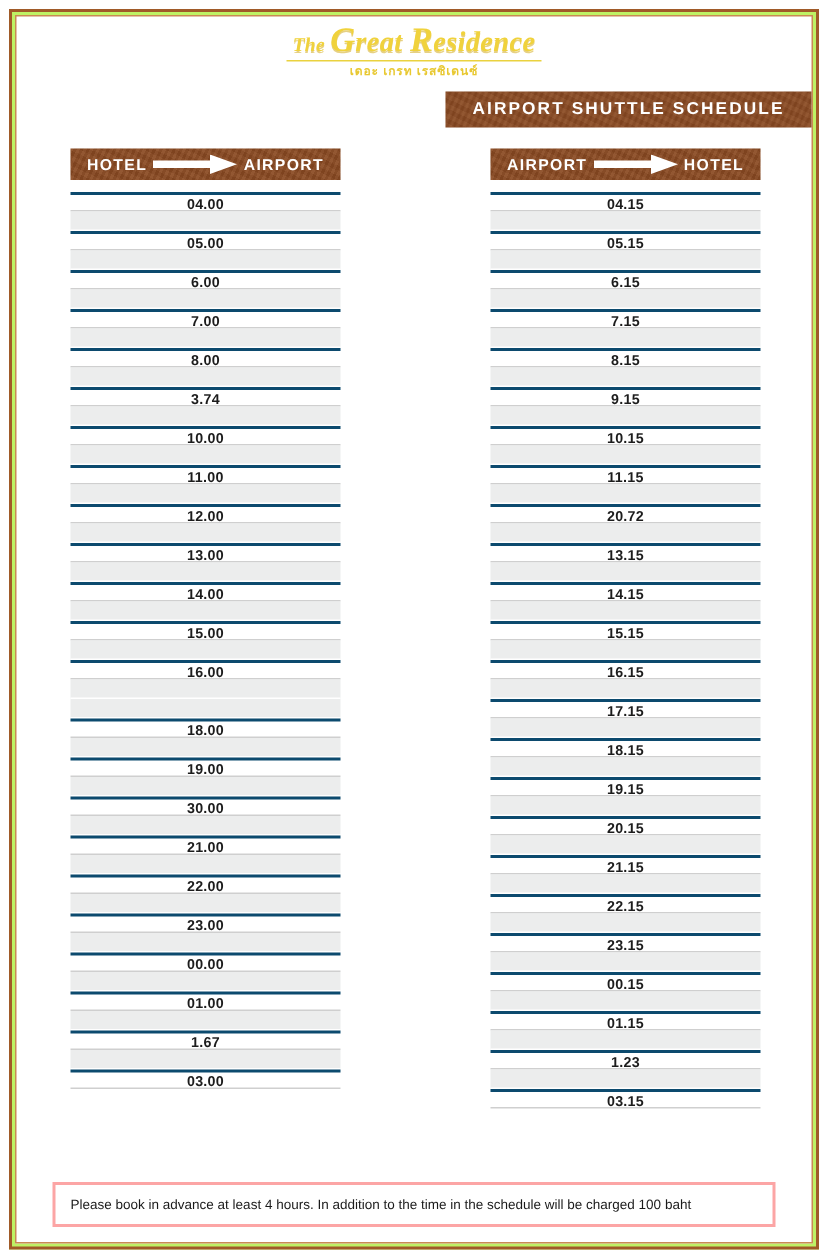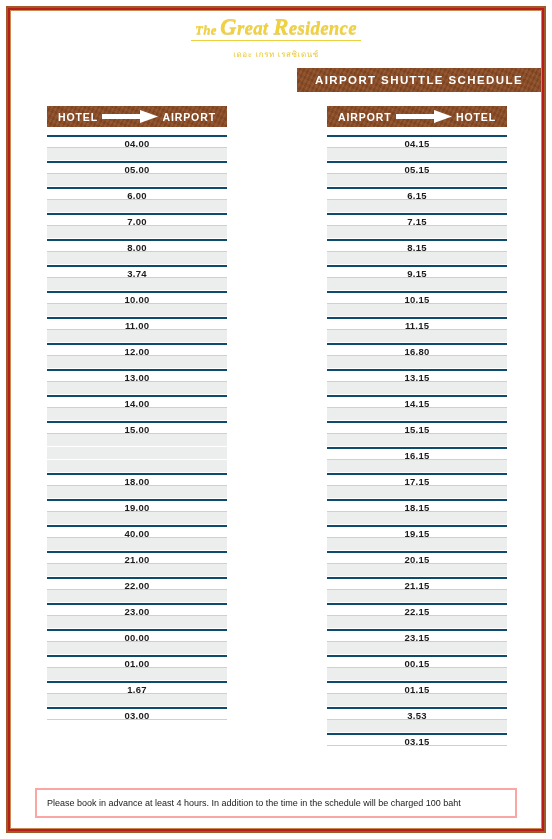--- a/index.html
+++ b/index.html
@@ -16,21 +16,21 @@
 
   
   .page-frame {
     position: absolute;
     left: 6px;
     top: 6px;
     width: 540px;
     height: 827px;
     box-sizing: border-box;
     border: 2px solid #a05a28;
-    background: #b91c1c;
+    background: #bef264;
     padding-left: 38px;
   }
   .page-frame-inner {
     position: absolute;
     left: 2px;
     top: 2px;
     right: 2px;
     bottom: 2px;
     box-sizing: border-box;
     border: 1px solid #c98a53;
@@ -72,22 +72,23 @@
     width: 170px;
     height: 1px;
     margin: 0 auto;
     background: #ead23f;
   }
   .logo-thai {
     font-size: 8px;
     color: #e8c830;
     letter-spacing: 0.6px;
     line-height: 11px;
-    margin-top: 8px;
-    white-space: nowrap;
+    margin-top: 1px;
+    white-space: nowrap;
+    font-weight: bold;
   }
 
   
   .title-banner-wrap {
     text-align: right;
     margin-top: 8px;
   }
   .title-banner {
     display: inline-block;
     background: #8a4a22;
@@ -228,27 +229,28 @@
               <div class="time-row">11.00</div>
               <div class="spacer-row"></div>
               <div class="time-row">12.00</div>
               <div class="spacer-row"></div>
               <div class="time-row">13.00</div>
               <div class="spacer-row"></div>
               <div class="time-row">14.00</div>
               <div class="spacer-row"></div>
               <div class="time-row">15.00</div>
               <div class="spacer-row"></div>
+              <div class="time-row">16.00</div>
               <div class="spacer-row"></div>
               <div class="spacer-row"></div>
               <div class="time-row">18.00</div>
               <div class="spacer-row"></div>
               <div class="time-row">19.00</div>
               <div class="spacer-row"></div>
-              <div class="time-row">40.00</div>
+              <div class="time-row">30.00</div>
               <div class="spacer-row"></div>
               <div class="time-row">21.00</div>
               <div class="spacer-row"></div>
               <div class="time-row">22.00</div>
               <div class="spacer-row"></div>
               <div class="time-row">23.00</div>
               <div class="spacer-row"></div>
               <div class="time-row">00.00</div>
               <div class="spacer-row"></div>
               <div class="time-row">01.00</div>
@@ -277,21 +279,21 @@
               <div class="time-row">7.15</div>
               <div class="spacer-row"></div>
               <div class="time-row">8.15</div>
               <div class="spacer-row"></div>
               <div class="time-row">9.15</div>
               <div class="spacer-row"></div>
               <div class="time-row">10.15</div>
               <div class="spacer-row"></div>
               <div class="time-row">11.15</div>
               <div class="spacer-row"></div>
-              <div class="time-row">16.80</div>
+              <div class="time-row">20.72</div>
               <div class="spacer-row"></div>
               <div class="time-row">13.15</div>
               <div class="spacer-row"></div>
               <div class="time-row">14.15</div>
               <div class="spacer-row"></div>
               <div class="time-row">15.15</div>
               <div class="spacer-row"></div>
               <div class="time-row">16.15</div>
               <div class="spacer-row"></div>
               <div class="time-row">17.15</div>
@@ -305,21 +307,21 @@
               <div class="time-row">21.15</div>
               <div class="spacer-row"></div>
               <div class="time-row">22.15</div>
               <div class="spacer-row"></div>
               <div class="time-row">23.15</div>
               <div class="spacer-row"></div>
               <div class="time-row">00.15</div>
               <div class="spacer-row"></div>
               <div class="time-row">01.15</div>
               <div class="spacer-row"></div>
-              <div class="time-row">3.53</div>
+              <div class="time-row">1.23</div>
               <div class="spacer-row"></div>
               <div class="time-row">03.15</div>
             </div>
         </div>
 
       </div>
 
       <div class="footer-note">Please book in advance at least 4 hours. In addition to the time in the schedule will be charged 100 baht</div>
 
     </div>

